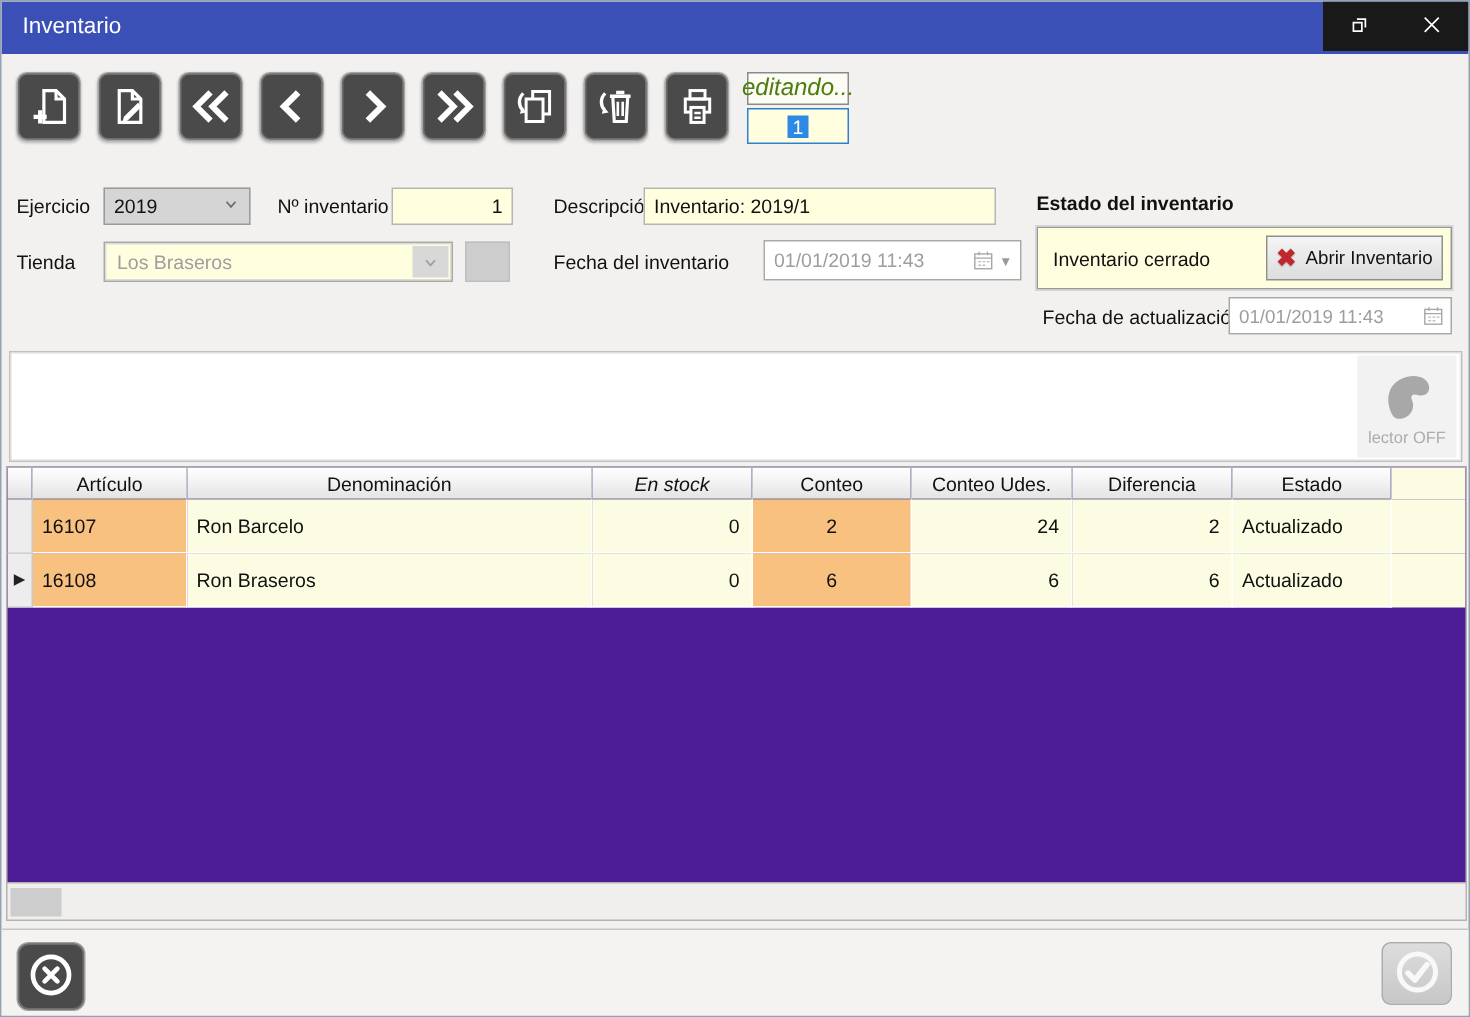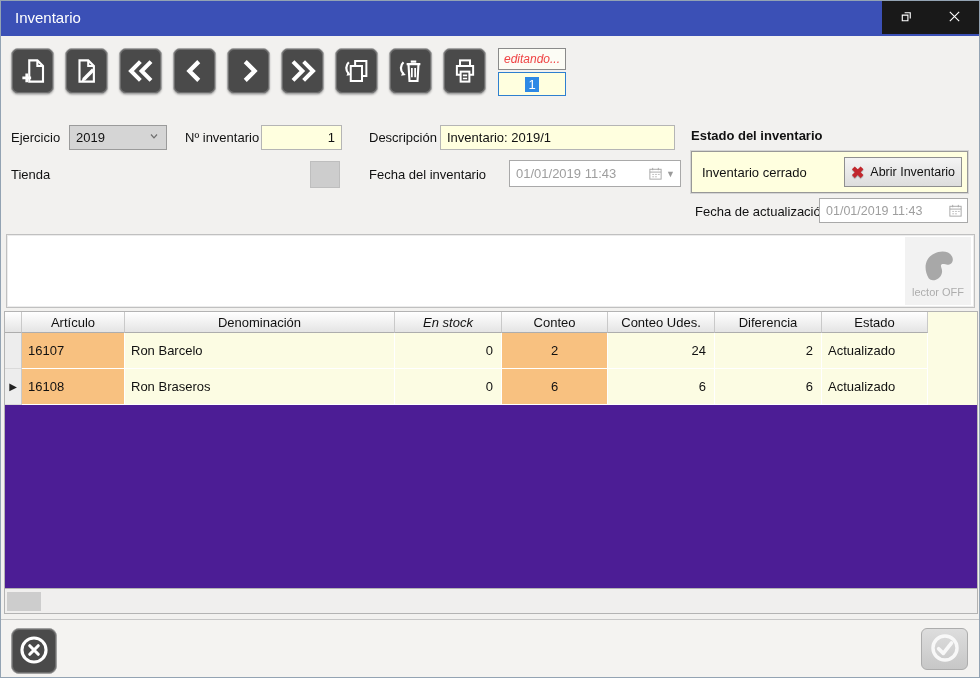--- a/index.html
+++ b/index.html
@@ -14,37 +14,37 @@
   .wbtn{flex:1;background:transparent;border:0;display:flex;align-items:center;justify-content:center;cursor:pointer}
 
   
   .toolbar{position:absolute;left:10px;top:47px;display:flex;gap:11px}
   .tb-btn{width:43px;height:46px;background:#4A4A4A;border:1px solid #A5A5A5;border-radius:7px;
     box-shadow:0 1px 2px rgba(0,0,0,.25),inset 0 0 0 1px #6E6E6E;
     display:flex;align-items:center;justify-content:center;cursor:pointer}
   .tb-ic{display:flex}.tb-ic svg{width:30px;height:30px;display:block}
 
   .edit-ind{position:absolute;left:497px;top:47px;width:68px}
-  .editando{height:22px;border:1px solid #8A8A8A;background:#FCFCF5;font-style:italic;font-size:12px;
-    color:#ef4444;display:flex;align-items:center;justify-content:center}
+  .editando{height:22px;border:1px solid #8A8A8A;background:#FCFCF5;font-style:italic;font-size:16px;
+    color:#4d7c0f;display:flex;align-items:center;justify-content:center}
   .recnum{margin-top:2px;height:24px;border:1px solid #2E7FD0;background:#FFFFDF;
     display:flex;align-items:center;justify-content:center;font-size:13px}
   .selhl{background:#2E89E5;color:#fff;padding:0 3px}
 
   
   .flabel{position:absolute;font-size:13px;color:#111;white-space:nowrap}
   .field{position:absolute;background:#FFFFDF;border:1px solid #B5B5B5;font-size:13px;color:#111;
     display:flex;align-items:center}
   .lbl-ejercicio{left:10px;top:129px}
   .sel-ejercicio{left:68px;top:124px;width:98px;height:25px;background:#D5D5D5;border:1px solid #9B9B9B;
     padding:0 6px;justify-content:space-between;cursor:pointer}
   .lbl-ninv{left:184px;top:129px}
   .inp-ninv{left:260px;top:124px;width:81px;height:25px;justify-content:flex-end;padding:0 6px}
   .lbl-desc{left:368px;top:129px}
-  .inp-desc{left:439px;top:124px;width:235px;height:25px;padding:0 6px}
+  .inp-desc{left:428px;top:124px;width:235px;height:25px;padding:0 6px}
   .lbl-estado{left:690px;top:127px;font-weight:bold}
   .lbl-tienda{left:10px;top:166px}
   .combo-tienda{left:68px;top:160px;width:233px;height:27px;border:1px solid #A9A9A9;
     box-shadow:inset 0 0 0 1px #DCDCDC;color:#9E9E9E;padding-left:8px}
   .combo-arrow{position:absolute;right:2px;top:2px;bottom:2px;width:24px;background:#D8D8D8;
     display:flex;align-items:center;justify-content:center}
   .btn-aux{position:absolute;left:309px;top:160px;width:30px;height:27px;background:#CDCDCD;border:1px solid #BEBEBE}
   .lbl-fecha-inv{left:368px;top:166px}
   .datef{position:absolute;background:#fff;border:1px solid #A9A9A9;color:#9E9E9E;font-size:13px;
     display:flex;align-items:center}
@@ -234,20 +234,28 @@
   </div>
 
   <span class="flabel lbl-desc">Descripción</span>
   <div class="field inp-desc">
     <span>Inventario: 2019/1</span>
   </div>
 
   <span class="flabel lbl-estado">Estado del inventario</span>
 
   <span class="flabel lbl-tienda">Tienda</span>
+  <div class="field combo-tienda">
+    <span>Los Braseros</span>
+    <span class="combo-arrow">
+      <svg width="12" height="12" viewBox="0 0 16 16">
+          <polyline points="4,6 8,10.5 12,6" fill="none" stroke="#9E9E9E" stroke-width="1.6"></polyline>
+        </svg>
+    </span>
+  </div>
   <div class="btn-aux"></div>
 
   <span class="flabel lbl-fecha-inv">Fecha del inventario</span>
   <div class="datef date-inv">
     <span>01/01/2019 11:43</span>
     <span class="spacer"></span>
     <span class="cal-ic">
       <svg viewBox="0 0 16 16">
           <rect x="2" y="3.5" width="12" height="10.5" fill="#fff" stroke="#A7A7A7"></rect>
           <path d="M2 6.5h12" stroke="#A7A7A7"></path>

